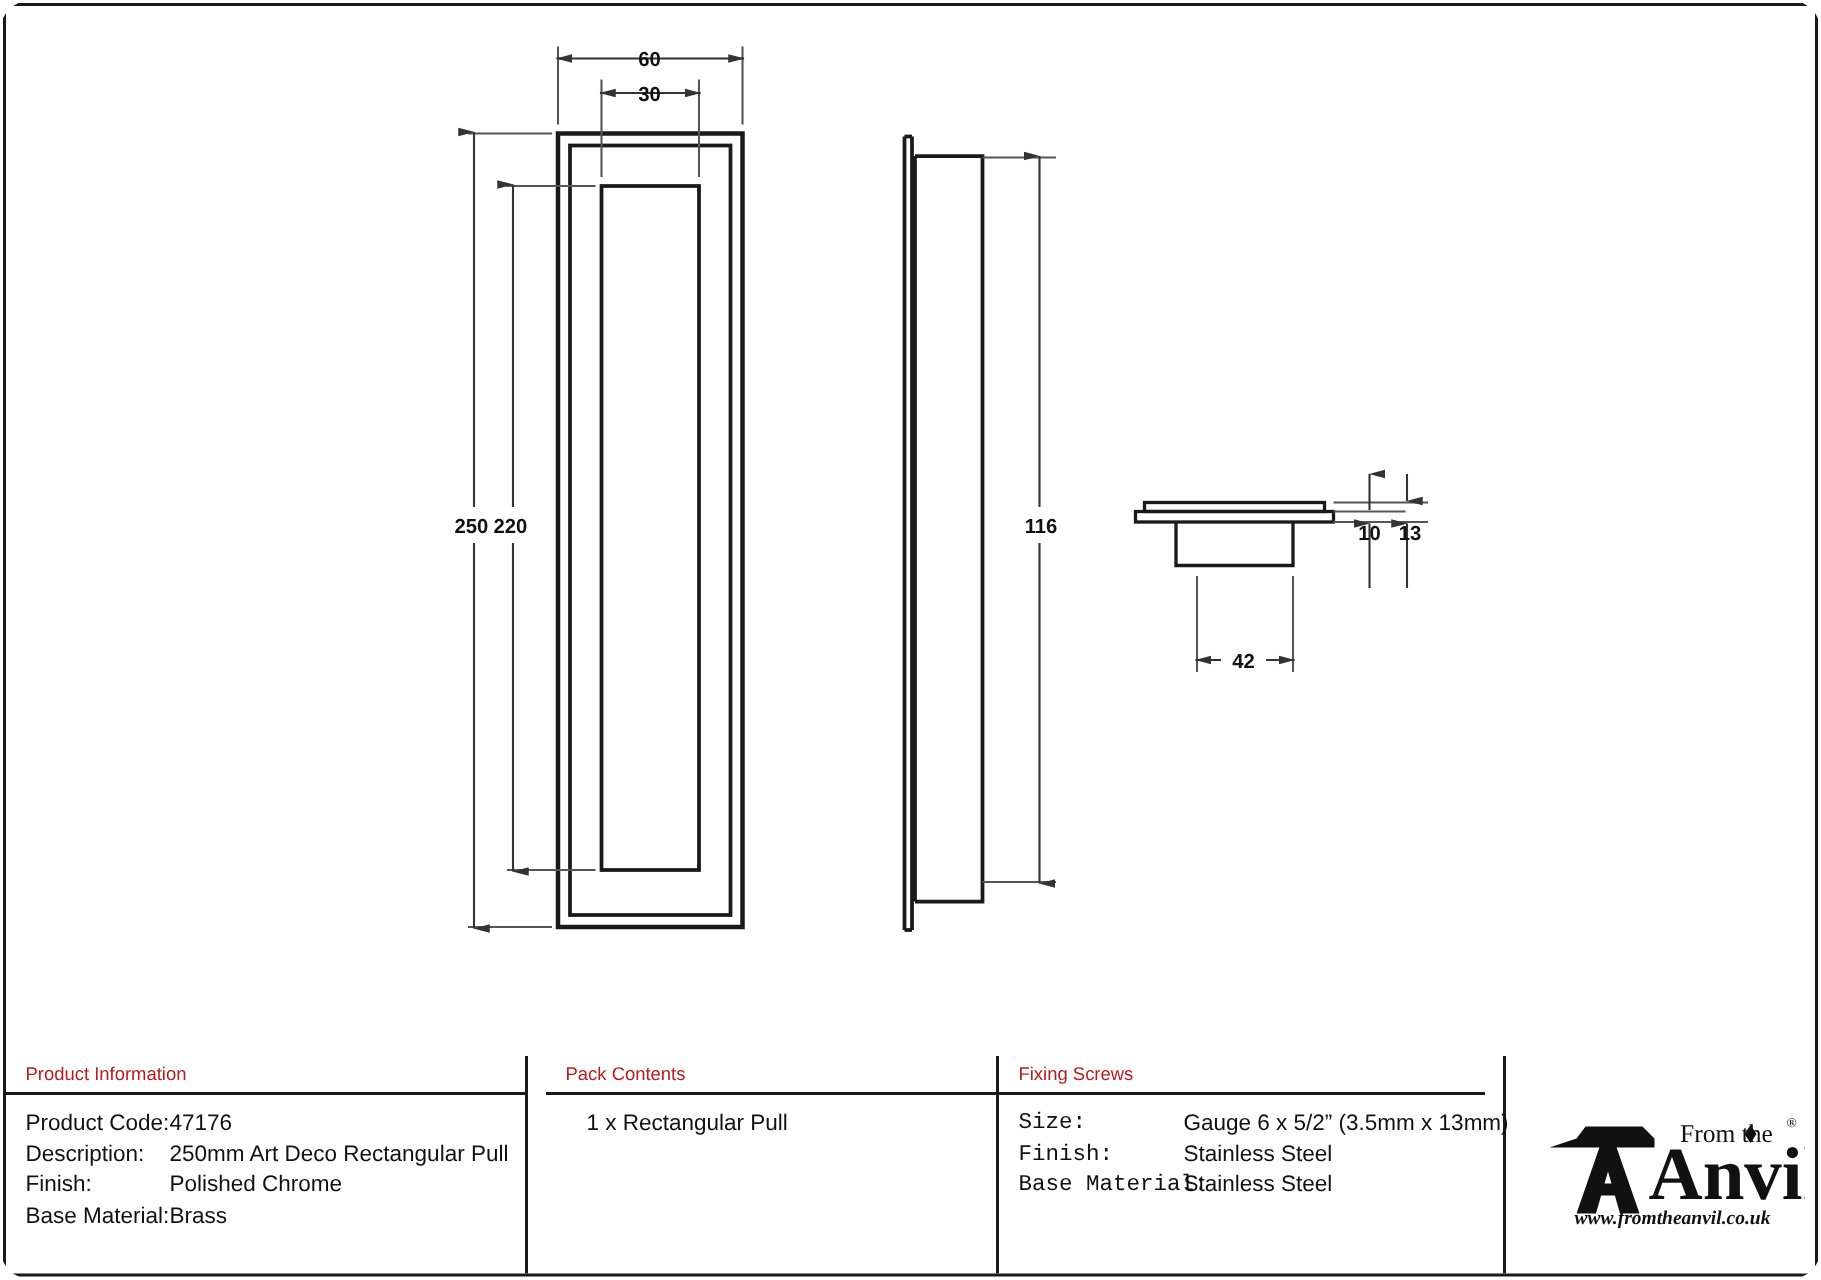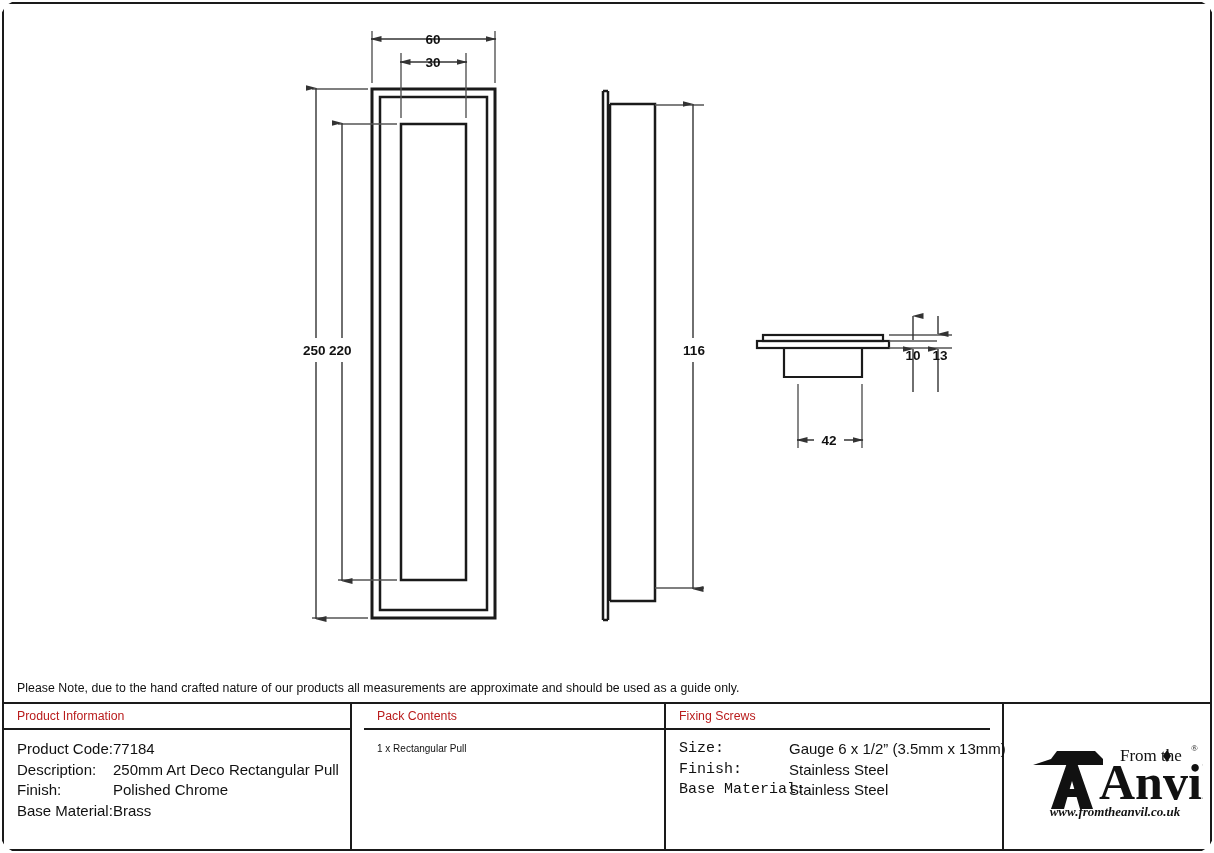--- a/index.html
+++ b/index.html
@@ -95,24 +95,25 @@
     color: #111111;
     line-height: 20.6px;
     white-space: nowrap;
   }
   .spec-label { width: 96px; flex: 0 0 96px; }
   .spec-value { }
 
   #col-screws .spec-label { width: 110px; flex: 0 0 110px; font-family: Liberation Mono, monospace; }
 
   .plain-line {
-    font-size: 10px;
+    font-size: 15px;
     color: #111111;
     line-height: 20.6px;
     white-space: nowrap;
+    margin-left: 14px;
   }
 
   
   #logo-wrap {
     position: absolute;
     left: 1027px;
     top: 737px;
     width: 176px;
     height: 82px;
   }
@@ -231,34 +232,31 @@
       <line x1="798" y1="384" x2="798" y2="448" stroke="#555555" stroke-width="1.4"></line>
       <line x1="862" y1="384" x2="862" y2="448" stroke="#555555" stroke-width="1.4"></line>
       <line x1="797" y1="440" x2="863" y2="440" stroke="#333333" stroke-width="1.4" marker-start="url(#arrL)" marker-end="url(#arrR)"></line>
       <rect x="814" y="429" width="30" height="22" fill="#ffffff"></rect>
       <text class="dim-text" x="829" y="445" text-anchor="middle">42</text>
     </g>
   </svg>
 
   <div id="info-block">
 
-    <div id="note-row">
-      <span class="note-text">Please Note, due to the hand crafted nature of our products all measurements are approximate and should be used as a guide only.</span>
-    </div>
 
     <div class="col-sep" id="sep-1"></div>
     <div class="col-sep" id="sep-2"></div>
     <div class="col-sep" id="sep-3"></div>
 
     <div class="col" id="col-product">
       <div class="col-head">Product Information</div>
       <div class="col-body">
         <div class="spec-line">
           <span class="spec-label">Product Code:</span>
-          <span class="spec-value">77184</span>
+          <span class="spec-value">47176</span>
         </div>
         <div class="spec-line">
           <span class="spec-label">Description:</span>
           <span class="spec-value">250mm Art Deco Rectangular Pull</span>
         </div>
         <div class="spec-line">
           <span class="spec-label">Finish:</span>
           <span class="spec-value">Polished Chrome</span>
         </div>
         <div class="spec-line">
@@ -273,21 +271,21 @@
       <div class="col-body">
         <div class="plain-line">1 x Rectangular Pull</div>
       </div>
     </div>
 
     <div class="col" id="col-screws">
       <div class="col-head">Fixing Screws</div>
       <div class="col-body">
         <div class="spec-line">
           <span class="spec-label">Size:</span>
-          <span class="spec-value">Gauge 6 x 1/2” (3.5mm x 13mm)</span>
+          <span class="spec-value">Gauge 6 x 5/2” (3.5mm x 13mm)</span>
         </div>
         <div class="spec-line">
           <span class="spec-label">Finish:</span>
           <span class="spec-value">Stainless Steel</span>
         </div>
         <div class="spec-line">
           <span class="spec-label">Base Material:</span>
           <span class="spec-value">Stainless Steel</span>
         </div>
       </div>

